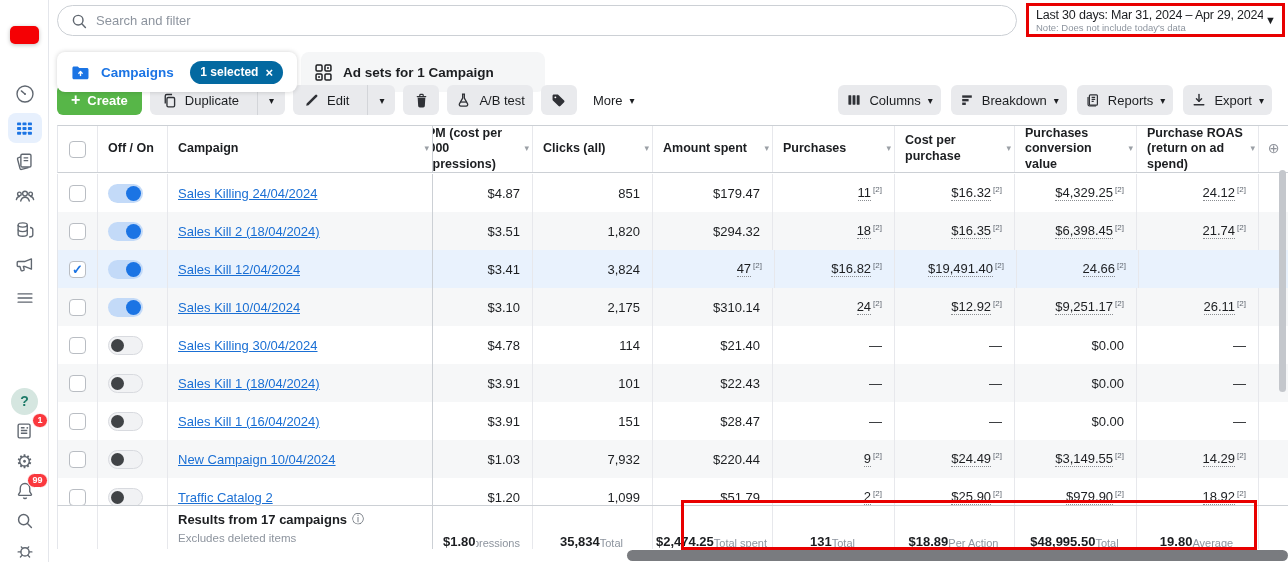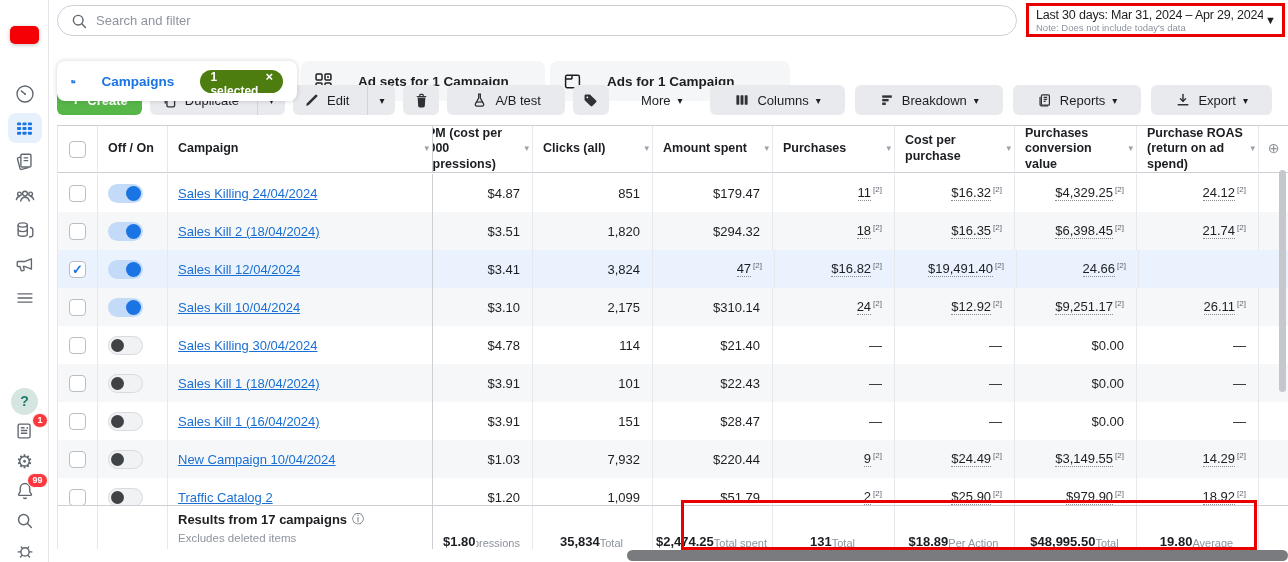--- a/index.html
+++ b/index.html
@@ -27,31 +27,31 @@
   .searchbar input::placeholder{color:#8d949e}
 
   .datebox{position:absolute;left:977px;top:3px;width:259px;height:34px;border:3px solid #e80000;background:#fff;display:flex;align-items:center;padding:1px 6px 1px 7px;cursor:pointer}
   .datetext{flex:1;overflow:hidden}
   .dlabel{font-size:12.5px;color:#1c1e21;white-space:nowrap;letter-spacing:-.2px}
   .dnote{font-size:9.5px;color:#8d949e;white-space:nowrap}
   .dcaret{font-size:11px;color:#1c1e21;margin-left:2px}
 
   
   .tabs{position:absolute;left:0;top:44px;width:1239px;height:41px}
-  .tab{position:absolute;top:17px;height:40px;border-radius:8px;display:flex;align-items:center;gap:26px;padding:0 14px;font-size:13.5px;font-weight:bold;cursor:pointer}
+  .tab{position:absolute;top:8px;height:40px;border-radius:8px;display:flex;align-items:center;gap:11px;padding:0 14px;font-size:13.5px;font-weight:bold;cursor:pointer}
   .tab.t1{left:8px;width:240px;background:#fff;box-shadow:0 0 5px rgba(0,0,0,.18);color:#1b74e4;z-index:2}
   .tab.t2{left:252px;width:244px;background:#f5f6f7;color:#1c1e21}
   .tab.t3{left:501px;width:240px;background:#f5f6f7;color:#1c1e21}
-  .selpill{margin-left:auto;background:#4d7c0f;color:#fff;font-size:12px;font-weight:bold;border-radius:12px;height:23px;display:flex;gap:7px;padding:0 10px;cursor:pointer}
+  .selpill{margin-left:auto;background:#0369a1;color:#fff;font-size:12px;font-weight:bold;border-radius:12px;height:23px;display:flex;align-items:center;gap:7px;padding:0 10px;cursor:pointer}
   .selpill .x{font-size:13px;line-height:13px}
 
   
   .tb-left{position:absolute;left:8px;top:85px;display:flex;gap:8px;align-items:center}
   .tb-right{position:absolute;right:16px;top:85px;display:flex;gap:10px;align-items:center}
-  .btn{height:30px;border:none;background:#e9eaed;border-radius:6px;display:flex;align-items:center;gap:7px;padding:0 24px;font-size:13px;color:#1c1e21;font-family:"Liberation Sans",sans-serif;cursor:pointer;white-space:nowrap}
+  .btn{height:30px;border:none;background:#e9eaed;border-radius:6px;display:flex;align-items:center;gap:7px;padding:0 8px;font-size:13px;color:#1c1e21;font-family:"Liberation Sans",sans-serif;cursor:pointer;white-space:nowrap}
   .btn.green{background:#57b648;color:#fff;font-weight:bold;padding:0 14px}
   .btn.green .plus{font-size:16px;font-weight:bold;line-height:16px}
   .btn .caret{font-size:10px;color:#1c1e21}
   .btn.split{padding:0}
   .btn.split .seg{display:flex;align-items:center;gap:7px;padding:0 11px;height:30px}
   .btn.split .segc{display:flex;align-items:center;justify-content:center;width:28px;height:30px;border-left:1px solid #d3d5d9}
   .btn.icon-only{width:36px;justify-content:center;padding:0}
   .btn.ghost{background:transparent}
 
   
@@ -249,27 +249,20 @@
         <svg width="17" height="17" viewBox="0 0 16 16" fill="none" stroke="#1c1e21" stroke-width="1.4">
             <rect x="1" y="1" width="5.6" height="5.6" rx="1"></rect>
             <rect x="9.4" y="1" width="5.6" height="5.6" rx="1"></rect>
             <rect x="1" y="9.4" width="5.6" height="5.6" rx="1"></rect>
             <rect x="9.4" y="9.4" width="5.6" height="5.6" rx="1"></rect>
             <circle cx="3.8" cy="12.2" r="0.9" fill="#1c1e21" stroke="none"></circle>
             <circle cx="12.2" cy="3.8" r="0.9" fill="#1c1e21" stroke="none"></circle>
           </svg>
         <span>Ad sets for 1 Campaign</span>
       </div>
-      <div class="tab t3">
-        <svg width="17" height="17" viewBox="0 0 16 16" fill="none" stroke="#1c1e21" stroke-width="1.4">
-            <rect x="1.5" y="2.2" width="13" height="11.6" rx="1.5"></rect>
-            <path d="M1.5 5.6h6M7.5 2.2v3.4"></path>
-          </svg>
-        <span>Ads for 1 Campaign</span>
-      </div>
     </div>
 
     <div class="tb-left">
       <button class="btn green">
         <span class="plus">+</span>
         <span>Create</span>
       </button>
       <div class="btn split">
         <span class="seg">
           <svg width="17" height="17" viewBox="0 0 20 20" fill="none" stroke="#2f3136" stroke-width="1.6" stroke-linejoin="round">

